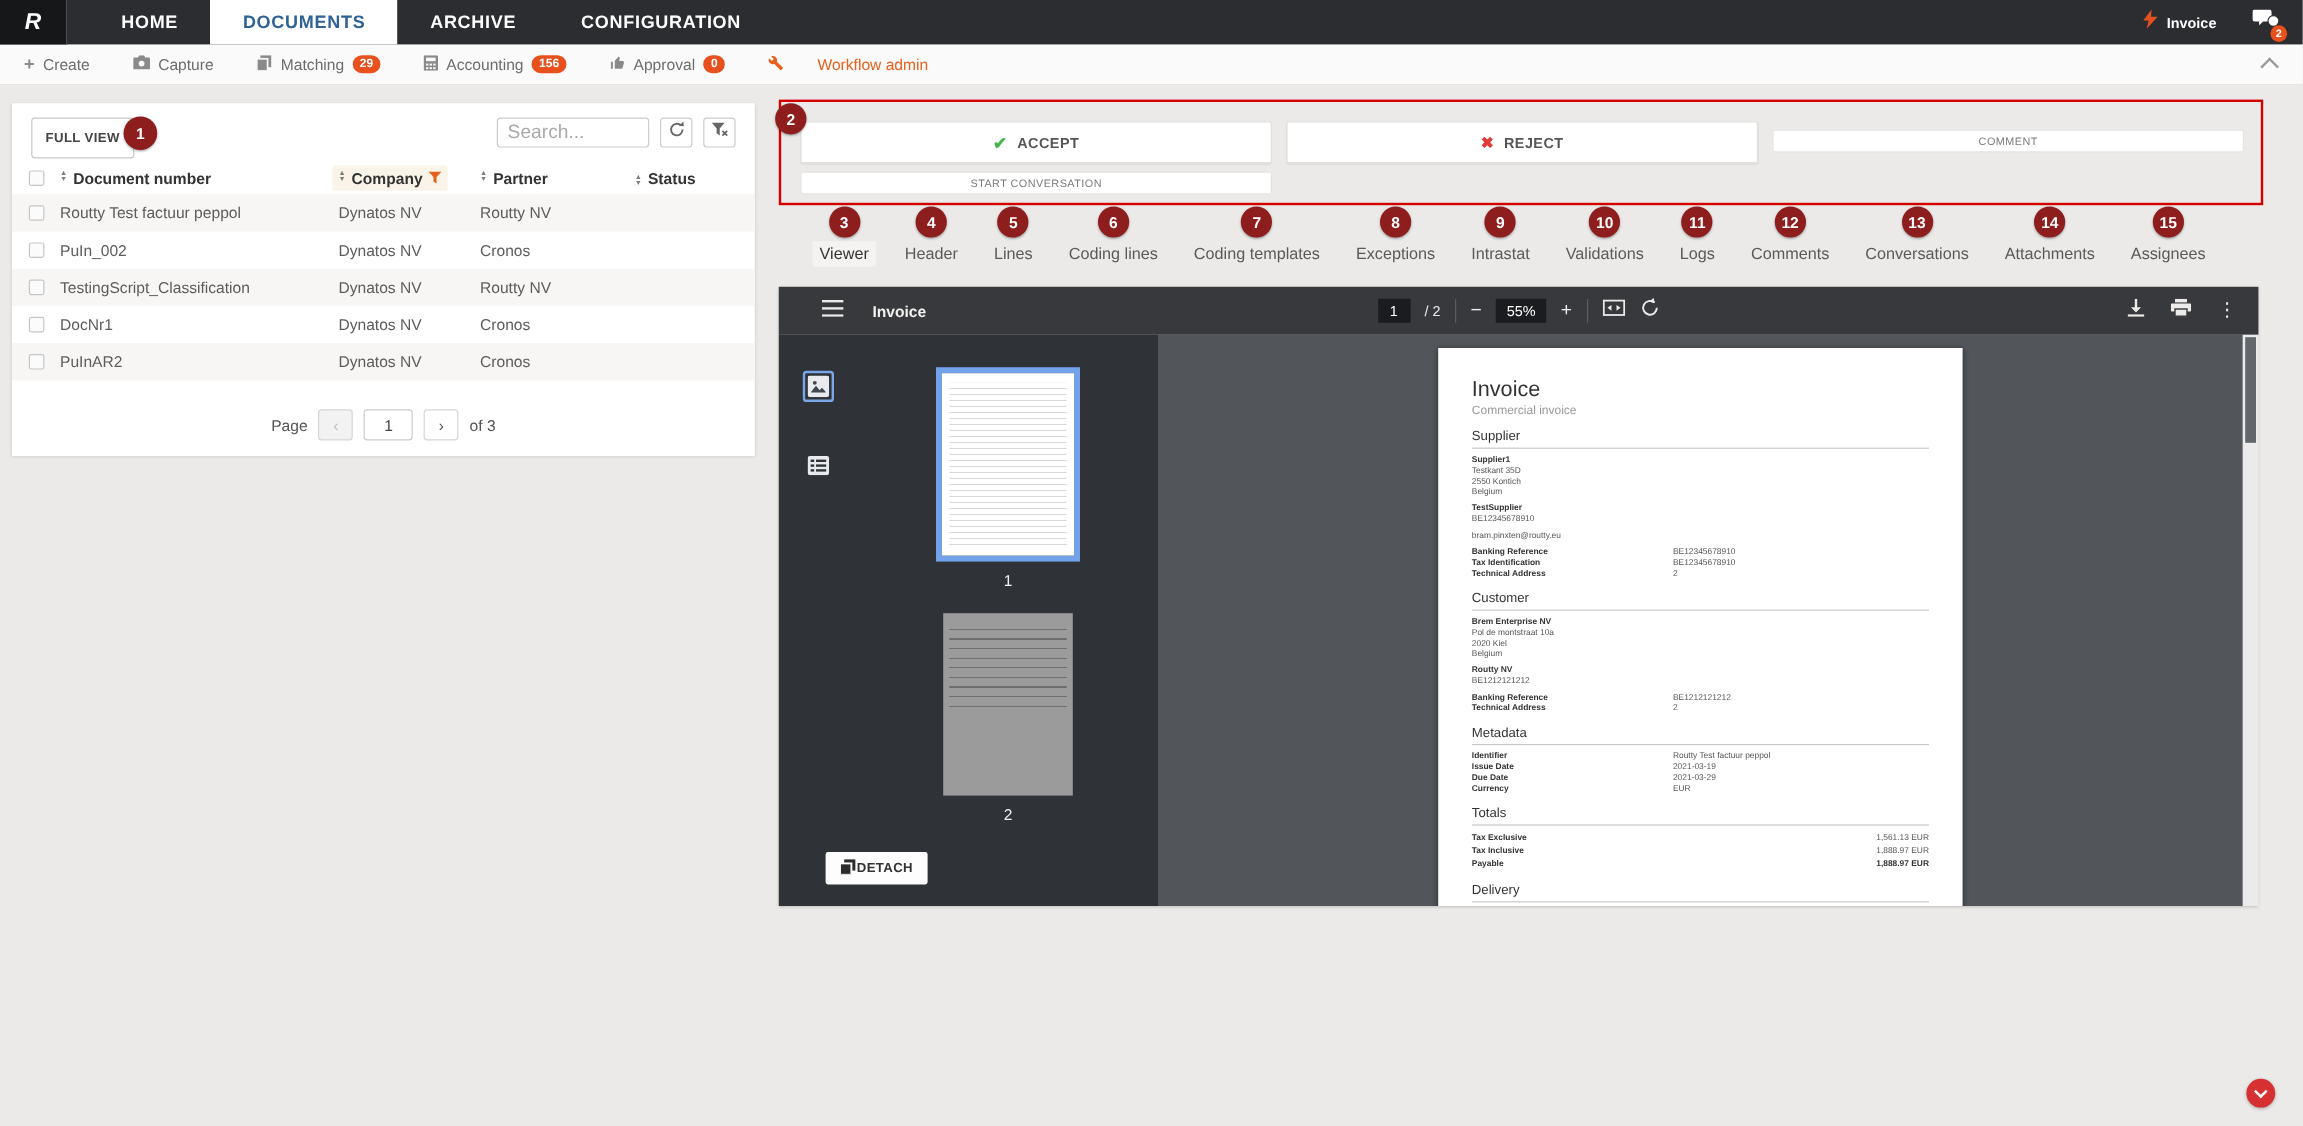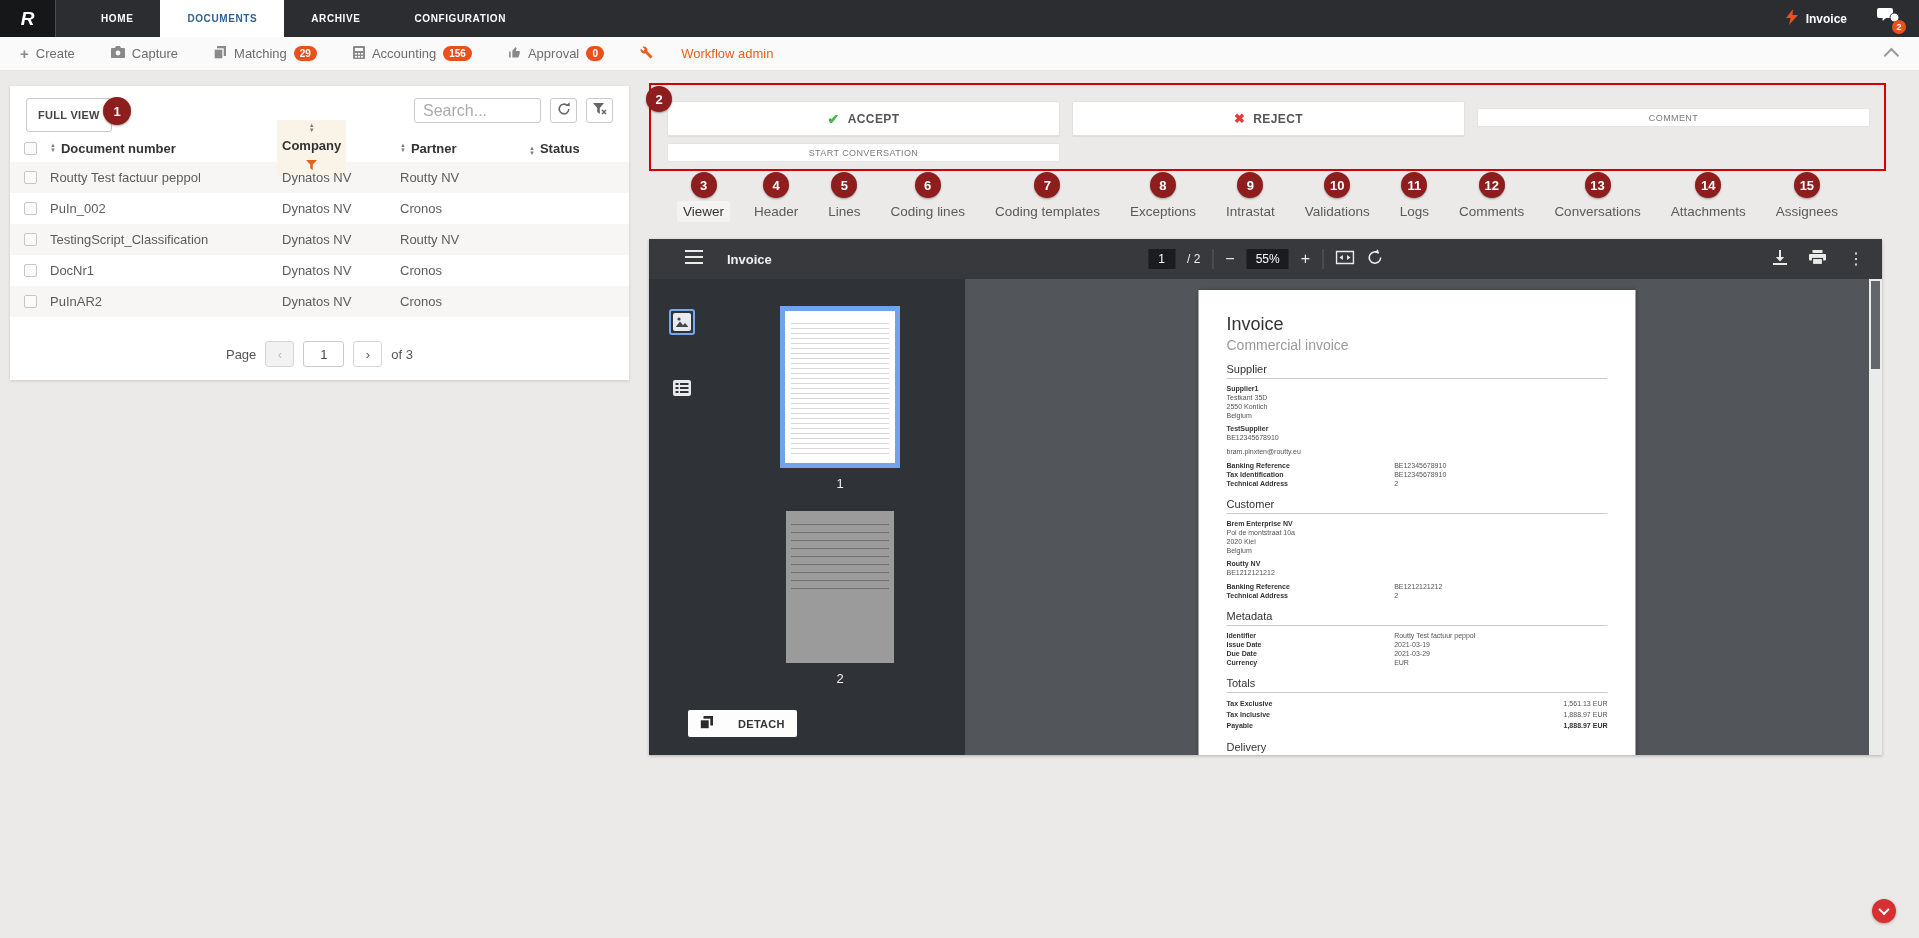--- a/index.html
+++ b/index.html
@@ -4,21 +4,21 @@
 <style>
   * { margin:0; padding:0; box-sizing:border-box; }
   html,body { width:1919px; height:938px; overflow:hidden; }
   body { position:relative; background:#ebeae8; font-family:"Liberation Sans", sans-serif; }
 
   
   .topnav { position:absolute; left:0; top:0; width:100%; height:37px; background:#2b2d30; display:flex; align-items:stretch; z-index:30; }
   .logo-tile { width:56px; background:#161718; border-right:1px solid #4b4d51; display:flex; align-items:center; justify-content:center; }
   .logo-r { color:#fff; font-weight:bold; font-size:19px; font-style:italic; position:relative; }
   .nav-items { display:flex; align-items:stretch; margin-left:18px; }
-  .nav-item { display:flex; align-items:center; padding:0 27px; color:#fff; font-size:10px; font-weight:bold; letter-spacing:.6px; cursor:pointer; }
+  .nav-item { display:flex; align-items:center; padding:0 27px; color:#fff; font-size:15px; font-weight:bold; letter-spacing:.6px; cursor:pointer; }
   .nav-item.active { background:#ffffff; color:#2f6394; }
   .topnav-right { margin-left:auto; display:flex; align-items:center; gap:16px; padding-right:20px; }
   .user-cluster { display:flex; align-items:center; gap:8px; }
   .user-name { color:#fff; font-size:12px; font-weight:bold; }
   .chat-wrap { position:relative; margin-left:14px; }
   .mini-badge { position:absolute; right:-7px; bottom:-5px; background:#e8501e; color:#fff; font-size:9px; font-weight:bold; width:14px; height:14px; border-radius:50%; display:flex; align-items:center; justify-content:center; }
 
   
   .toolbar2 { position:absolute; left:0; top:37px; width:100%; height:34px; background:#fbfafa; border-bottom:1px solid #e7e5e3; display:flex; align-items:center; padding:0 20px; gap:36px; z-index:29; }
   .tb-item { display:flex; align-items:center; gap:7px; font-size:13px; color:#6d6d6d; cursor:pointer; }
@@ -44,21 +44,21 @@
   .doc-table { position:absolute; left:0; top:48px; width:100%; }
   .t-row { display:flex; align-items:center; height:31px; font-size:13px; color:#5c5c5c; cursor:pointer; }
   .t-row:nth-child(odd of .t-row) { background:#f7f6f5; }
   .t-row.row-selected { background:#e4e3e1; }
   .t-head { display:flex; align-items:center; height:28px; font-size:13px; font-weight:bold; color:#333; }
   .c-check { width:40px; display:flex; justify-content:center; }
   .c-doc { width:232px; display:flex; align-items:center; gap:5px; }
   .c-company { width:118px; display:flex; align-items:center; gap:5px; }
   .c-partner { width:129px; display:flex; align-items:center; gap:5px; }
   .c-status { flex:1; display:flex; align-items:flex-end; gap:5px; }
-  .hl-cell { background:#faf4e8; border-radius:2px; padding:3px 5px; margin-left:-5px;flex-direction:column; }
+  .hl-cell { background:#faf4e8; border-radius:2px; padding:3px 5px; margin-left:-5px; }
   .checkbox { width:13px; height:13px; border:1px solid #c6c6c6; border-radius:2px; background:#fbfbfb; }
   .sort-icon { display:inline-flex; flex-direction:column; align-items:center; color:#7d7d7d; }
   .sort-icon::before { content:"▲"; font-size:6px; line-height:5px; }
   .sort-icon::after  { content:"▼"; font-size:6px; line-height:5px; }
 
   .pagination { position:absolute; left:0; bottom:13px; width:100%; display:flex; align-items:center; justify-content:center; gap:9px; font-size:13px; color:#555; }
   .pg-btn { width:29px; height:26px; border:1px solid #d5d5d5; border-radius:3px; background:#fff; display:flex; align-items:center; justify-content:center; font-size:13px; color:#555; cursor:pointer; }
   .pg-btn.disabled { background:#f2f2f2; color:#bdbdbd; cursor:default; }
   .pg-input { width:41px; height:26px; border:1px solid #ccc; border-radius:3px; text-align:center; font-size:13px; color:#444; font-family:"Liberation Sans",sans-serif; }
 
@@ -94,30 +94,30 @@
   .v-strip { width:66px; background:#2f3236; display:flex; flex-direction:column; align-items:center; padding-top:30px; gap:40px; }
   .strip-btn { width:26px; height:26px; display:flex; align-items:center; justify-content:center; cursor:pointer; border-radius:3px; }
   .strip-btn.sel { border:2px solid #7aa7e8; }
   .v-thumbs { width:250px; background:#2f3236; display:flex; flex-direction:column; align-items:center; padding-top:27px; }
   .thumb1 { border:5px solid #72a2e9; cursor:pointer; }
   .thumb1-page { width:110px; height:152px; background:#fff; padding:8px 6px; }
   .thumb-lines { height:100%; background:repeating-linear-gradient(to bottom, transparent 0 4px, #d8d8d8 4px 5px); }
   .thumb-label { margin-top:8px; color:#f1f1f1; font-size:13px; }
   .thumb2 { margin-top:20px; width:108px; height:152px; background:#9b9b9b; cursor:pointer; padding:6px 5px; }
   .thumb2-lines { height:55%; background:repeating-linear-gradient(to bottom, transparent 0 7px, #6f6f6f 7px 8px); }
-  .detach-btn { position:absolute; left:39px; bottom:18px; background:#fdfdfd; border:none; border-radius:2px; height:27px; padding:0 12px; display:flex; align-items:center; gap:25px; font-size:11px; font-weight:bold; color:#333; letter-spacing:.3px; cursor:pointer; font-family:"Liberation Sans",sans-serif; }
+  .detach-btn { position:absolute; left:39px; bottom:18px; background:#fdfdfd; border:none; border-radius:2px; height:27px; padding:0 12px; display:flex; align-items:center; gap:1px; font-size:11px; font-weight:bold; color:#333; letter-spacing:.3px; cursor:pointer; font-family:"Liberation Sans",sans-serif; }
 
   .v-doc { flex:1; position:relative; background:#525559; overflow:hidden; }
   .v-scroll { width:13px; background:#ebebeb; position:relative; }
   .v-scroll-thumb { position:absolute; left:2px; right:2px; top:2px; height:88px; background:#63666a; }
 
   
   .invoice-page { position:absolute; left:50%; transform:translateX(-50%); top:11px; width:437px; height:616px; background:#fff; box-shadow:0 1px 5px rgba(0,0,0,.45); padding:24px 28px; overflow:hidden; }
   .inv-title { font-size:18px; color:#333; }
-  .inv-sub { font-size:14px; color:#9a9a9a; margin-top:2px; }
+  .inv-sub { font-size:10px; color:#9a9a9a; margin-top:2px; }
   .inv-h { font-size:11px; color:#333; border-bottom:1px solid #c9c9c9; padding-bottom:3px; margin-top:10px; margin-bottom:5px; }
   .inv-line { font-size:7px; line-height:9px; color:#555; }
   .inv-b { font-weight:bold; color:#333; }
   .inv-gap4 { height:4px; } .inv-gap5 { height:5px; }
   .kv { display:flex; font-size:7px; line-height:9px; }
   .kv .k { width:44%; font-weight:bold; color:#333; }
   .kv .v { color:#555; }
   .tot-row { display:flex; justify-content:space-between; font-size:7px; line-height:11px; }
   .tot-row .k { font-weight:bold; color:#333; }
   .tot-row .v { color:#555; }

